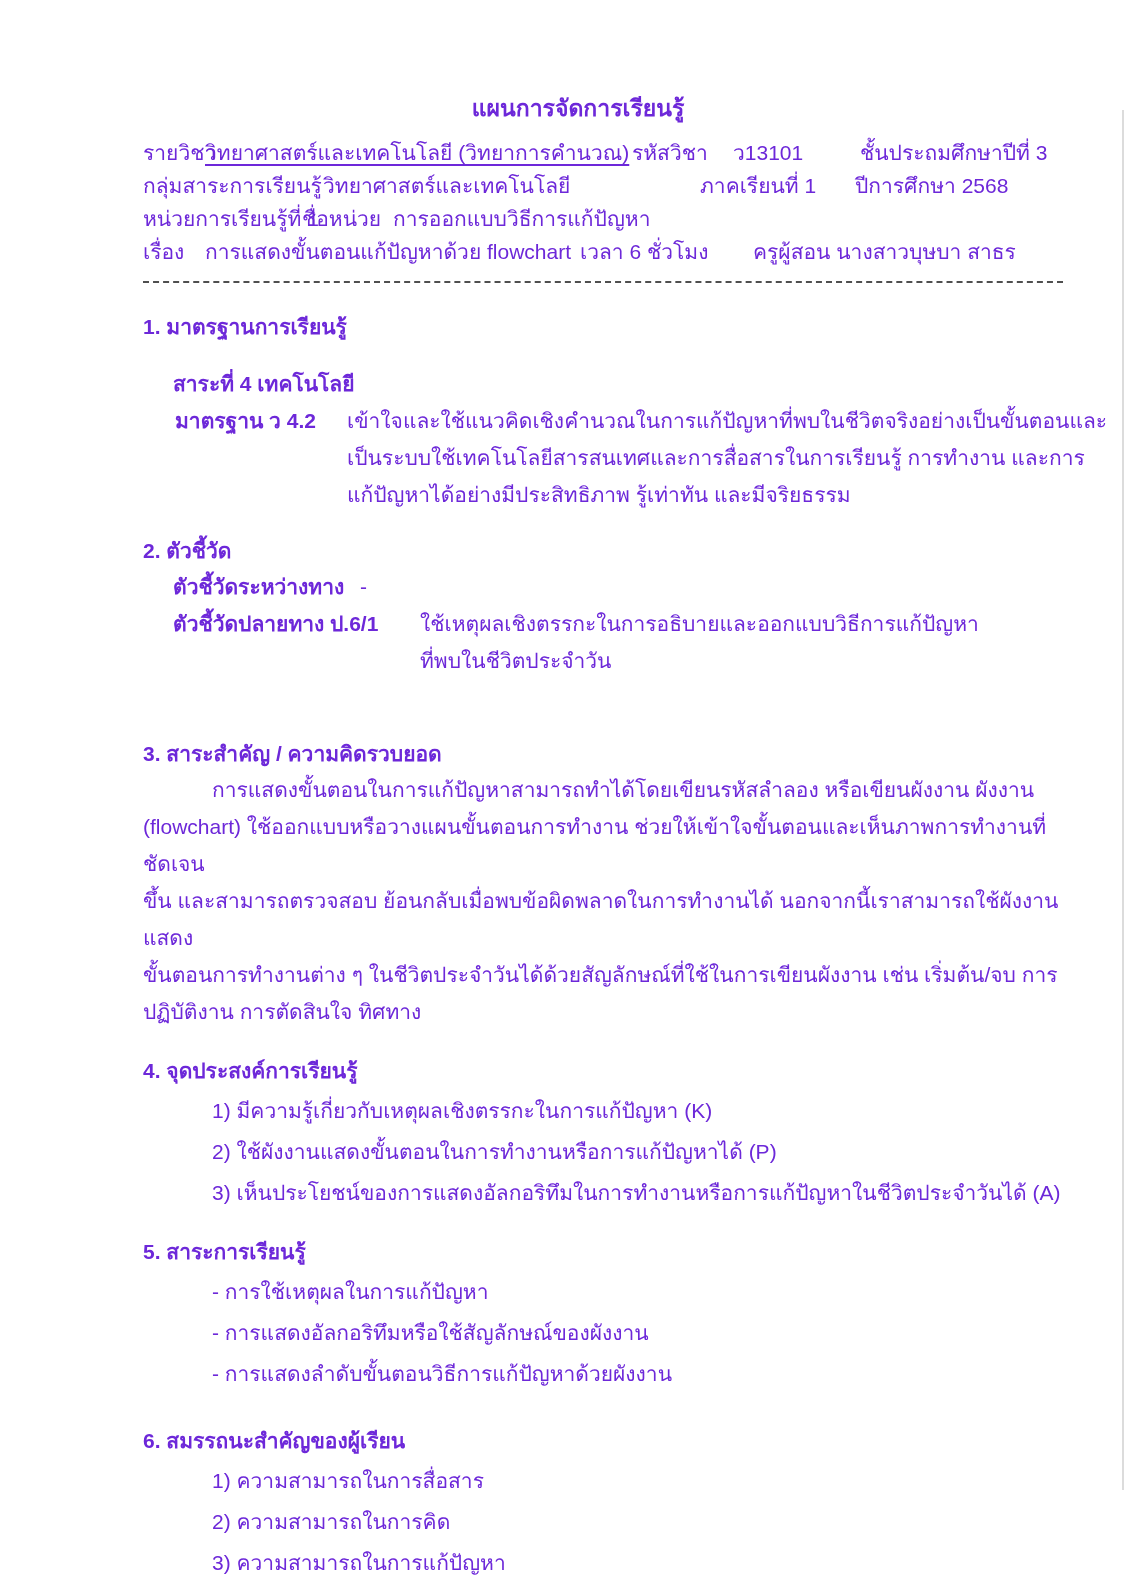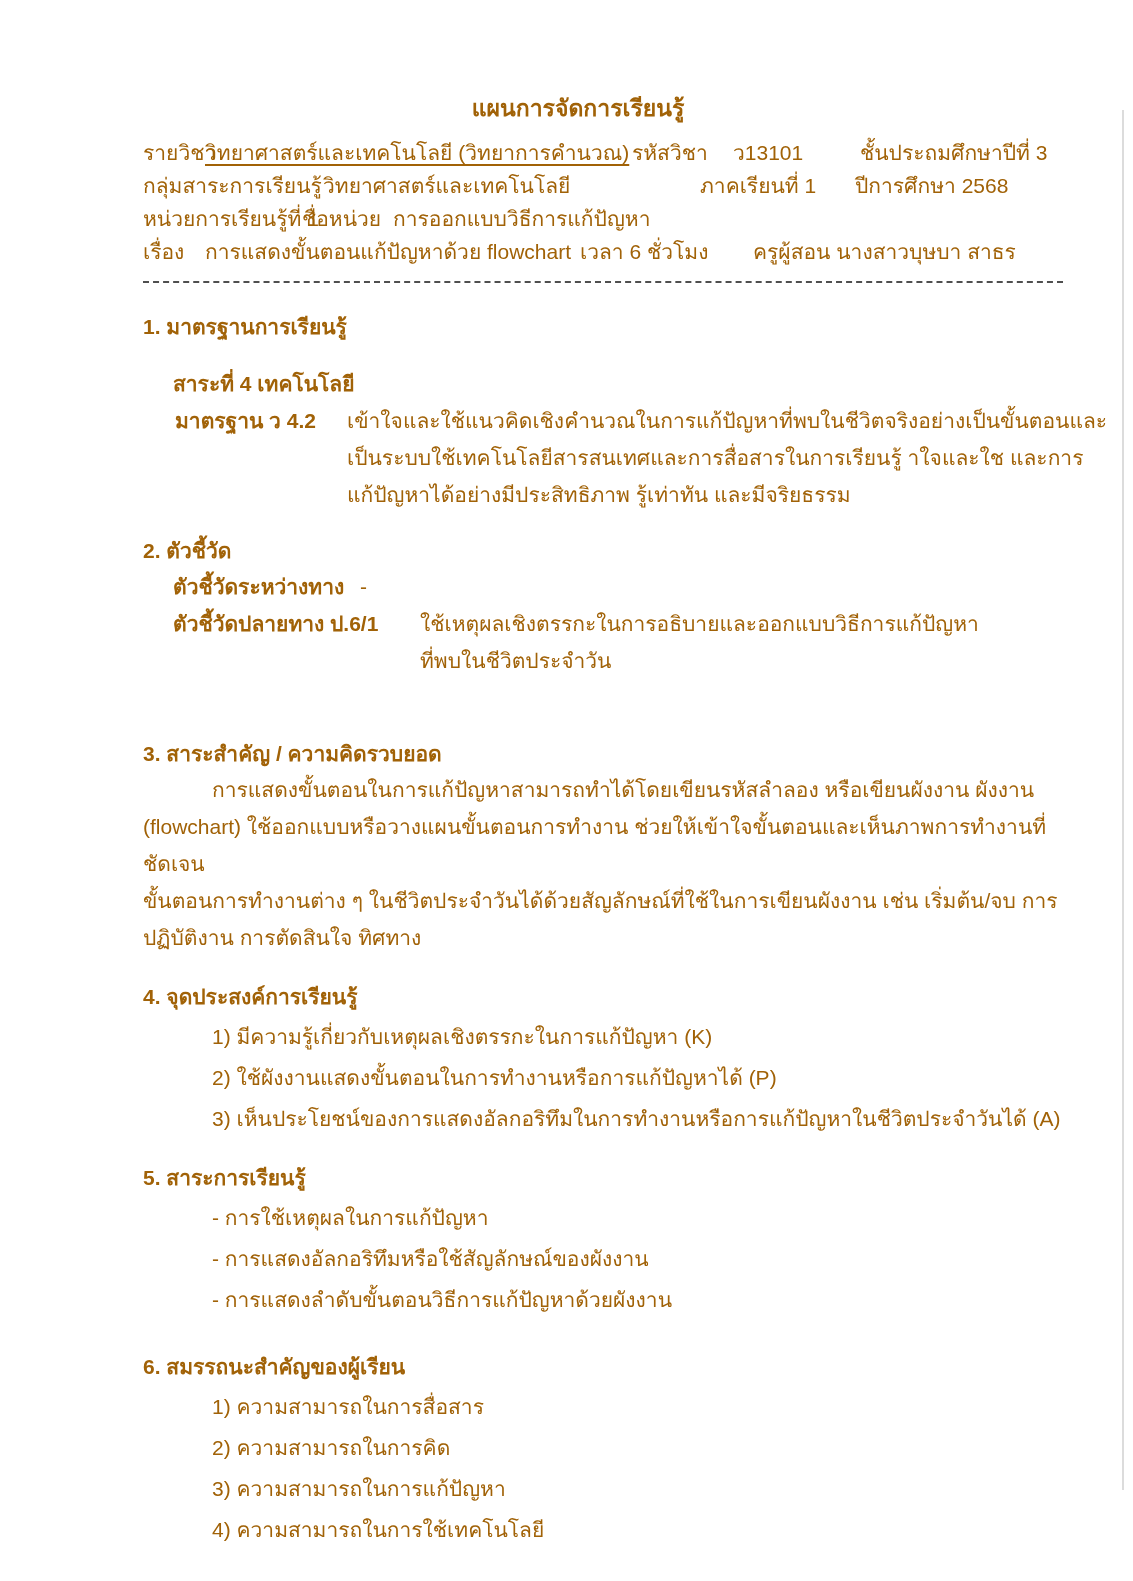--- a/index.html
+++ b/index.html
@@ -2,21 +2,21 @@
 <html><head>
 <meta charset="utf-8">
 <style>
   html,body{margin:0;padding:0;background:#888;}
   .page{
     position:relative;
     width:1133px;height:1581px;
     background:#ffffff;
     overflow:hidden;
     font-family:"Liberation Sans","DejaVu Sans",sans-serif;
-    color:#a16207;
+    color:#6d28d9;
     font-size:21px;
   }
   .content{position:absolute;left:143px;top:86px;width:920px;}
   .doc-title{width:870px;text-align:center;font-weight:bold;font-size:23px;line-height:44px;}
   .hblock{margin-top:6px;}
   .hline{position:relative;height:33px;line-height:33px;white-space:nowrap;}
   .hline span{position:absolute;top:0;}
   .u{text-decoration:underline;text-underline-offset:4px;}
   .sep{margin-top:13px;width:920px;border-top:2px dashed #4f4f4f;height:0;}
   .sec-heading{font-weight:bold;line-height:34px;white-space:nowrap;}
@@ -75,21 +75,21 @@
 
     <div class="sep"></div>
 
     <div class="mt27">
       <div class="sec-heading">1. มาตรฐานการเรียนรู้</div>
       <div class="row indent1 bold">สาระที่ 4 เทคโนโลยี</div>
       <div class="hang">
         <div class="hang-label">มาตรฐาน ว 4.2</div>
         <div class="hang-text">
           <div class="trow">เข้าใจและใช้แนวคิดเชิงคำนวณในการแก้ปัญหาที่พบในชีวิตจริงอย่างเป็นขั้นตอนและ</div>
-          <div class="trow">เป็นระบบใช้เทคโนโลยีสารสนเทศและการสื่อสารในการเรียนรู้ าใจและใช และการ</div>
+          <div class="trow">เป็นระบบใช้เทคโนโลยีสารสนเทศและการสื่อสารในการเรียนรู้ การทำงาน และการ</div>
           <div class="trow">แก้ปัญหาได้อย่างมีประสิทธิภาพ รู้เท่าทัน และมีจริยธรรม</div>
         </div>
       </div>
     </div>
 
     <div class="mt26">
       <div class="sec-heading">2. ตัวชี้วัด</div>
       <div class="kv">
         <div class="k1w">ตัวชี้วัดระหว่างทาง</div>
         <div class="v trow">-</div>
@@ -102,20 +102,21 @@
           <div class="trow">ที่พบในชีวิตประจำวัน</div>
         </div>
       </div>
     </div>
 
     <div class="mt46">
       <div class="sec-heading">3. สาระสำคัญ / ความคิดรวบยอด</div>
       <div>
         <div class="row indent2" style="white-space:normal">การแสดงขั้นตอนในการแก้ปัญหาสามารถทำได้โดยเขียนรหัสลำลอง หรือเขียนผังงาน ผังงาน</div>
         <div class="row" style="white-space:normal">(flowchart) ใช้ออกแบบหรือวางแผนขั้นตอนการทำงาน ช่วยให้เข้าใจขั้นตอนและเห็นภาพการทำงานที่ชัดเจน</div>
+        <div class="row" style="white-space:normal">ขึ้น และสามารถตรวจสอบ ย้อนกลับเมื่อพบข้อผิดพลาดในการทำงานได้ นอกจากนี้เราสามารถใช้ผังงานแสดง</div>
         <div class="row" style="white-space:normal">ขั้นตอนการทำงานต่าง ๆ ในชีวิตประจำวันได้ด้วยสัญลักษณ์ที่ใช้ในการเขียนผังงาน เช่น เริ่มต้น/จบ การ</div>
         <div class="row" style="white-space:normal">ปฏิบัติงาน การตัดสินใจ ทิศทาง</div>
       </div>
     </div>
 
     <div class="mt24">
       <div class="sec-heading">4. จุดประสงค์การเรียนรู้</div>
       <div class="row indent2 item">1) มีความรู้เกี่ยวกับเหตุผลเชิงตรรกะในการแก้ปัญหา (K)</div>
       <div class="row indent2 item">2) ใช้ผังงานแสดงขั้นตอนในการทำงานหรือการแก้ปัญหาได้ (P)</div>
       <div class="row indent2 item">3) เห็นประโยชน์ของการแสดงอัลกอริทึมในการทำงานหรือการแก้ปัญหาในชีวิตประจำวันได้ (A)</div>

